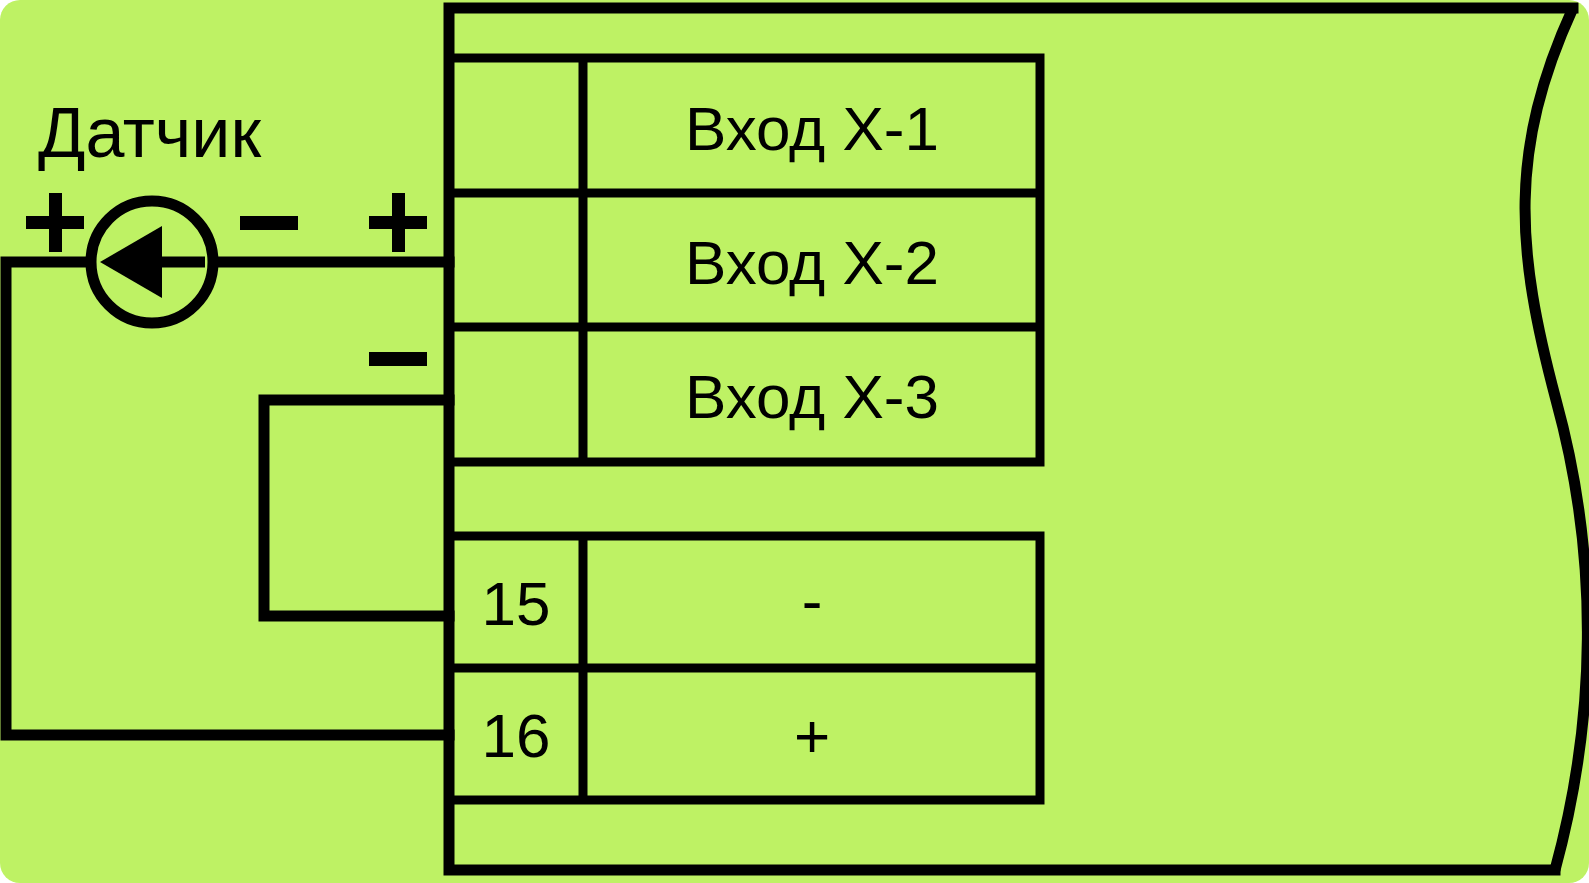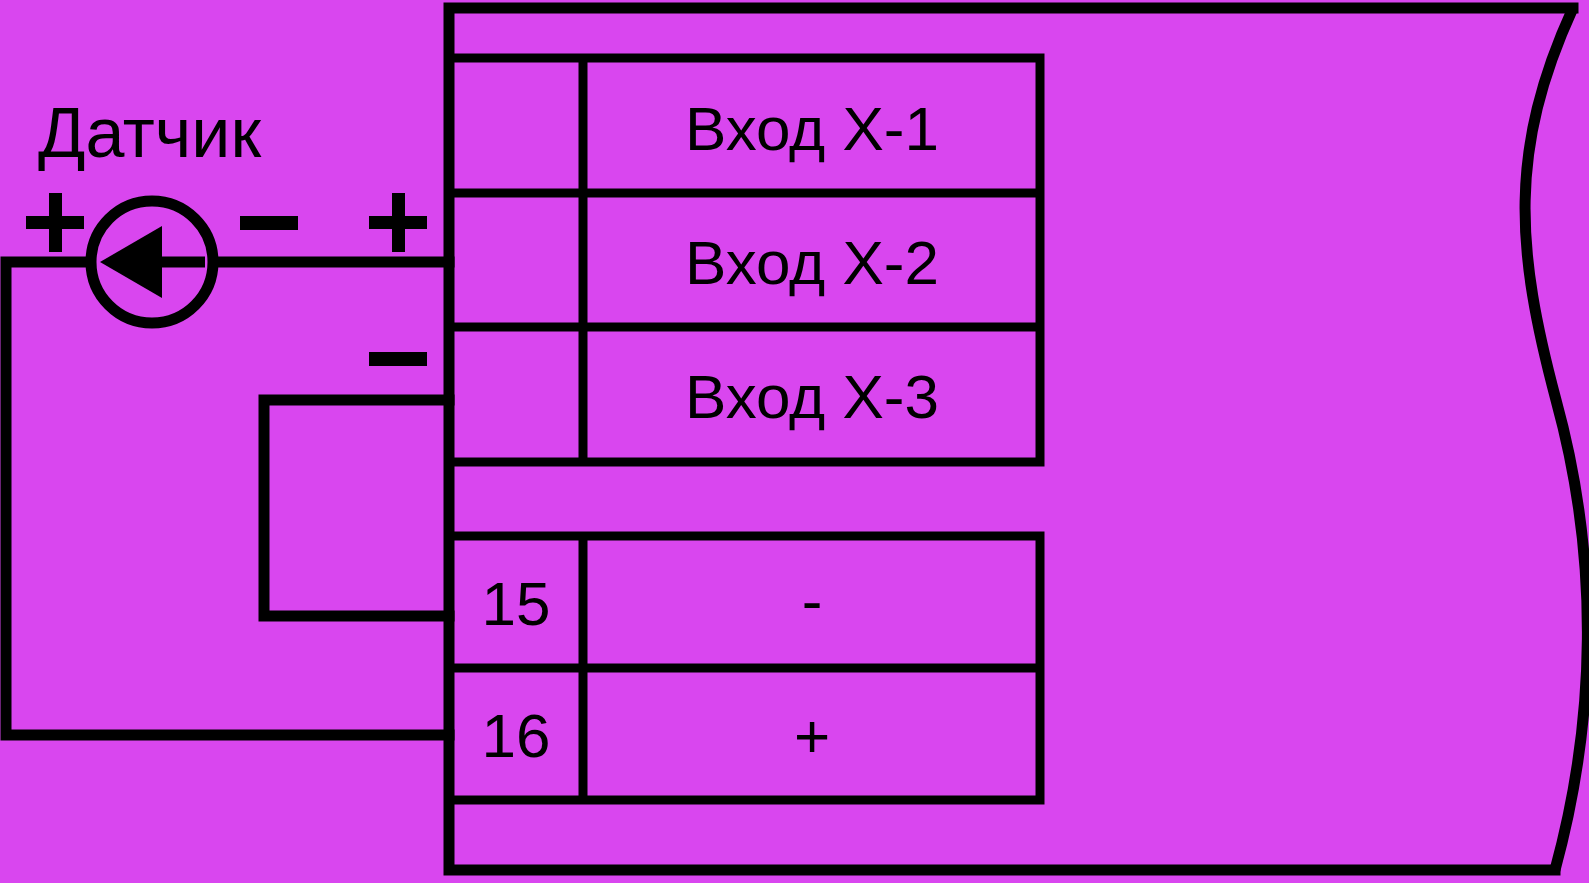--- a/index.html
+++ b/index.html
@@ -4,23 +4,24 @@
 <style>
   html, body {
     margin: 0;
     padding: 0;
     background: #ffffff;
   }
   #stage {
     position: relative;
     width: 1589px;
     height: 883px;
-    background: #d946ef;
+    background: #bef264;
     overflow: hidden;
     font-family: "Liberation Sans", sans-serif;
+    border-radius: 20px;
   }
   #stage svg {
     position: absolute;
     top: 0;
     left: 0;
     width: 1589px;
     height: 883px;
   }
   .wire, .frame {
     fill: none;

